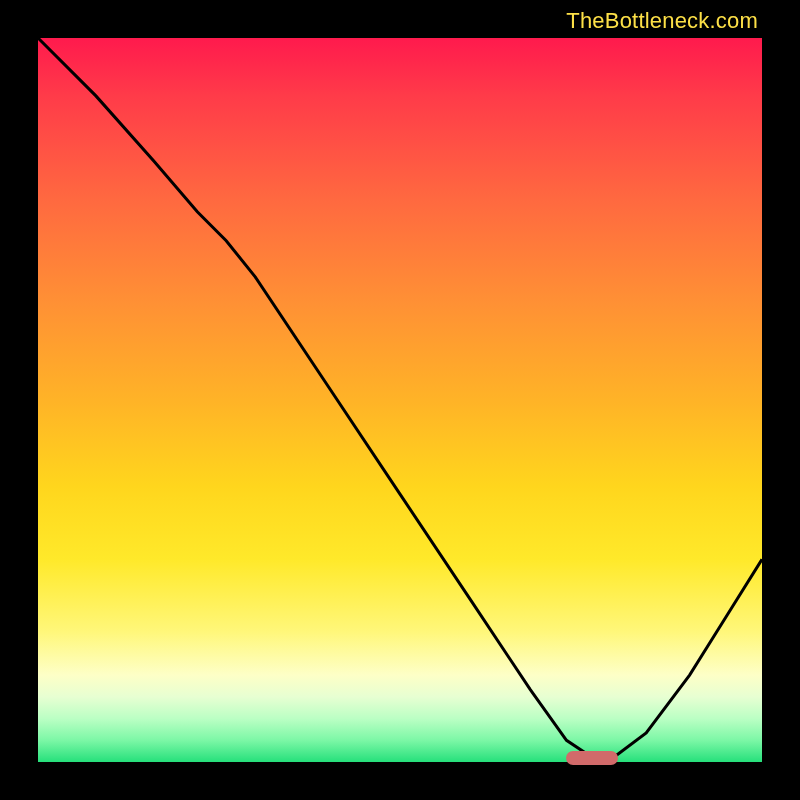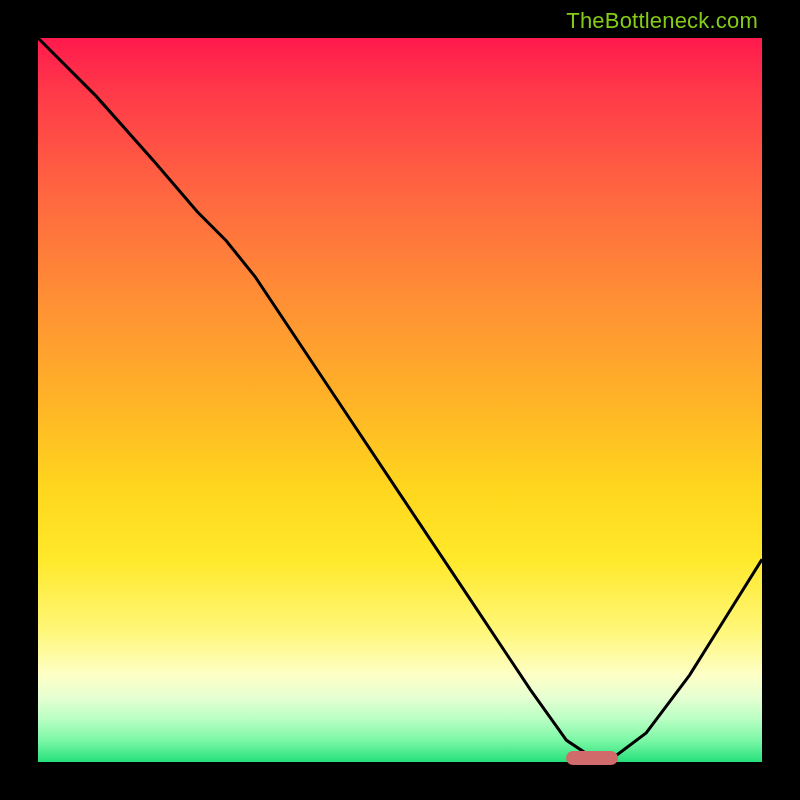--- a/index.html
+++ b/index.html
@@ -40,21 +40,21 @@
       #e7ffd2 91%,
       #bbffc4 94%,
       #7cf7a6 97%,
       #26e07b 100%
     );
   }
   .watermark {
     position: absolute;
     top: 8px;
     right: 42px;
-    color: #84cc16;
+    color: #fde047;
     font-size: 22px;
     font-weight: 500;
     letter-spacing: 0.2px;
     user-select: none;
   }
   .curve-svg {
     position: absolute;
     left: 38px;
     top: 38px;
     width: 724px;

